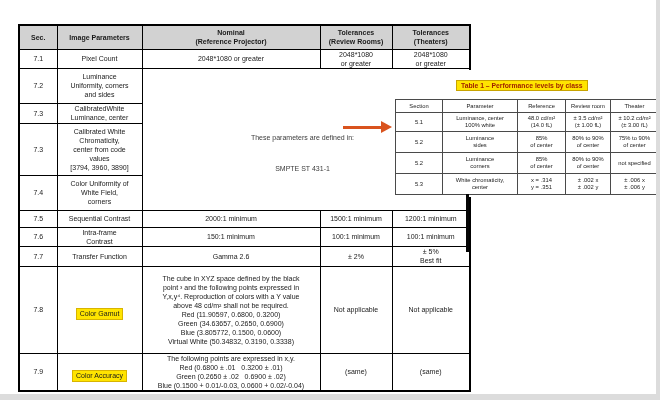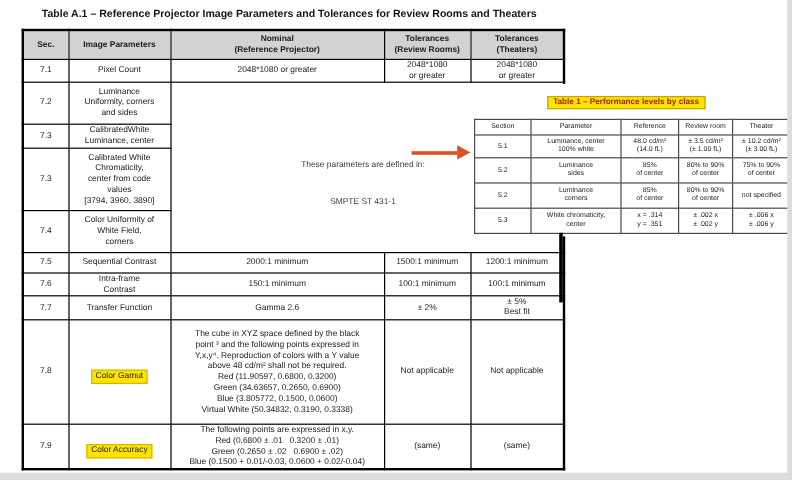--- a/index.html
+++ b/index.html
@@ -57,21 +57,20 @@
   .edge-right  { position:absolute; right:0; top:0; width:4px; height:100%;
                  background:#dcdcdc; z-index:8; }
   .edge-bottom { position:absolute; left:0; bottom:0; width:100%; height:6px;
                  background:#dcdcdc; z-index:8; }
 </style>
 </head>
 <body>
 
 <div class="page">
 
-  <div class="doc-title">Table A.1 – Reference Projector Image Parameters and Tolerances for Review Rooms and Theaters</div>
 
   <table class="main">
     <colgroup>
       <col style="width:38px">
         <col style="width:85px">
         <col style="width:178px">
       <col style="width:72px">
         <col style="width:78px">
     </colgroup>
     <thead>

